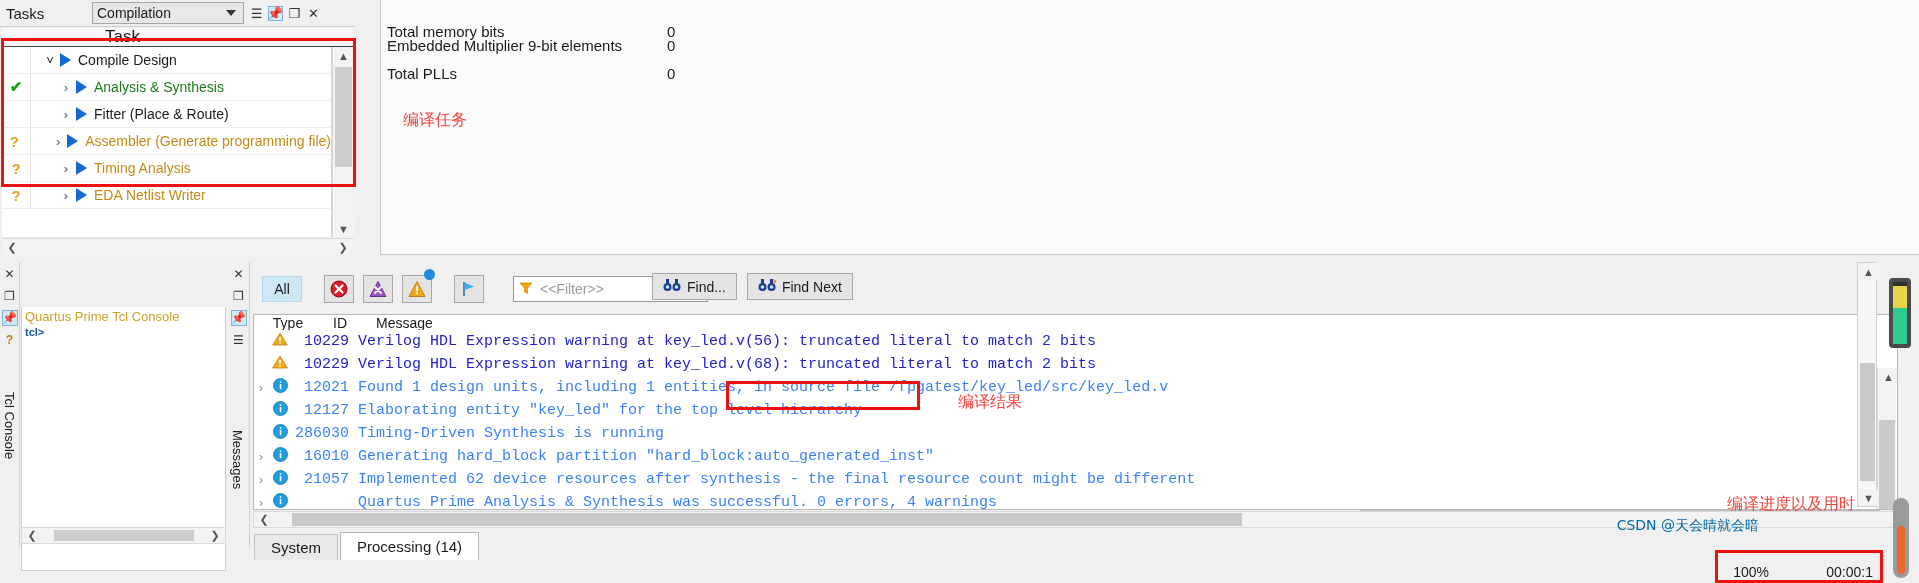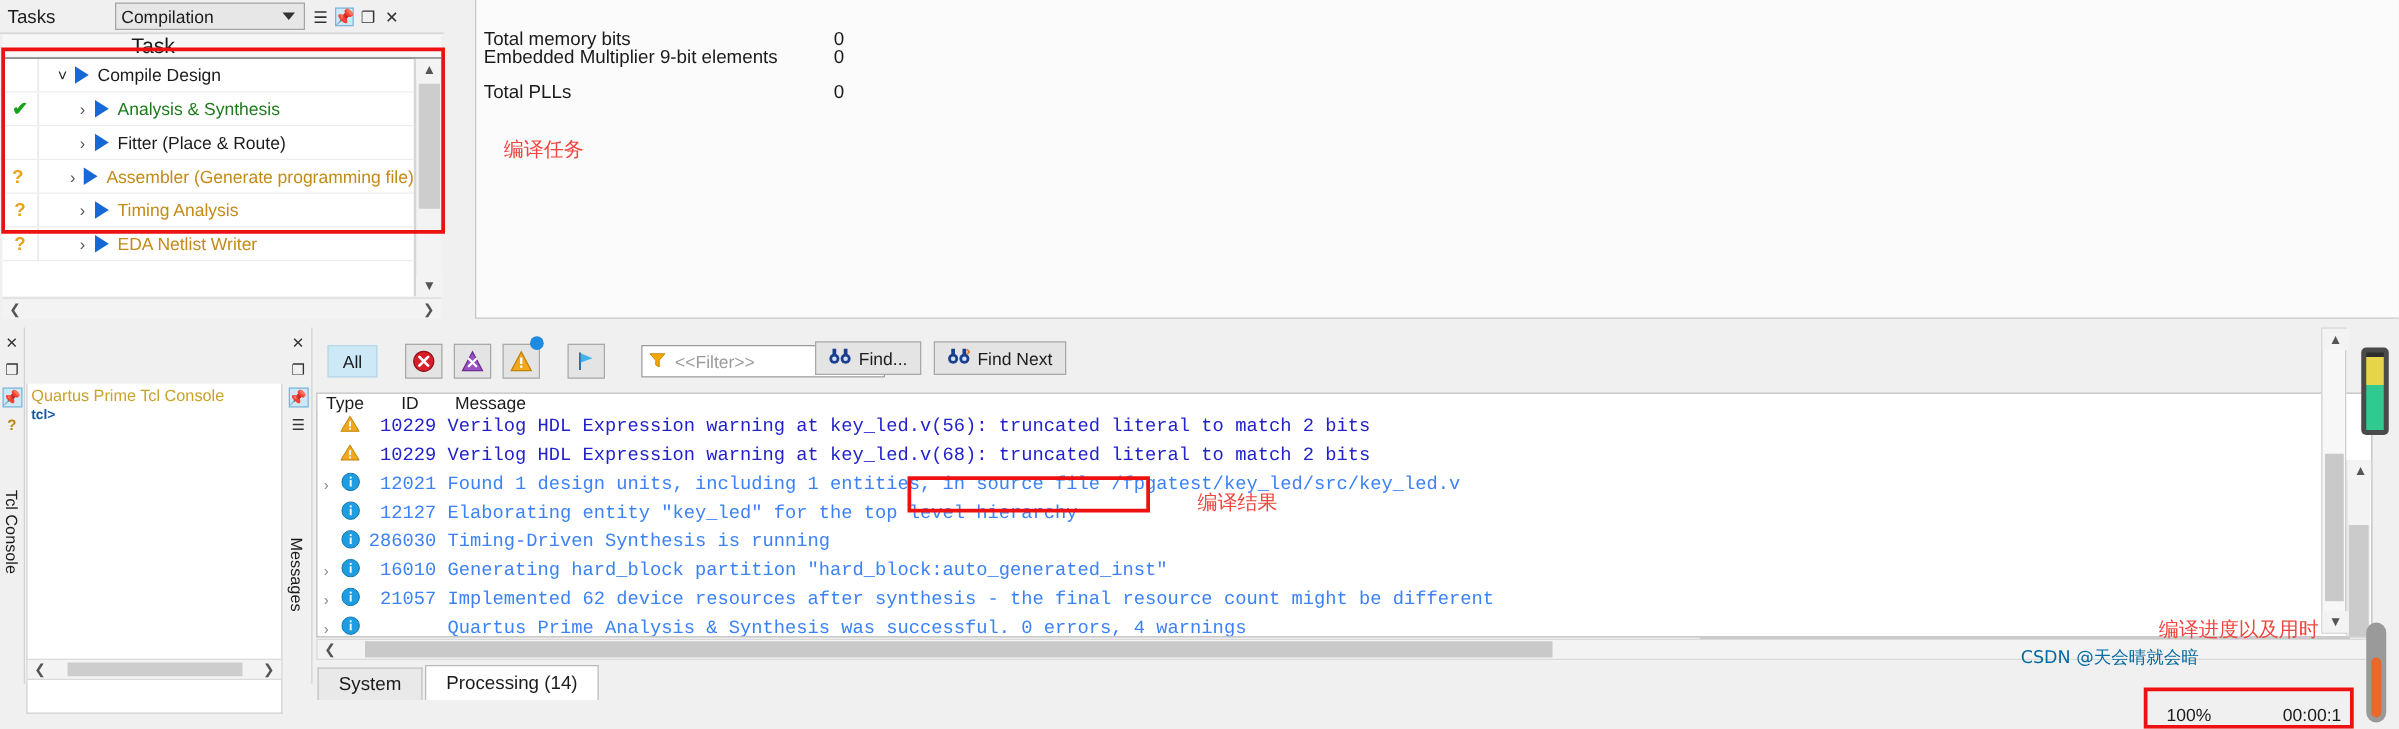--- a/index.html
+++ b/index.html
@@ -168,22 +168,22 @@
   .find-btn {
     height: 27px; background: #e4e4e4; border: 1px solid #a9a9a9;
     display: flex; align-items: center; padding: 0 10px; gap: 6px; font-size: 14px;
   }
 
   .msg-table {
     position: absolute; left: 1px; top: 52px; width: 1645px; height: 196px;
     background: #ffffff; border: 1px solid #b9b9b9; overflow: hidden;
   }
   .msg-hdr {
-    height: 15px; display: flex; align-items: flex-end; font-size: 14px;
-    background: #ffffff; overflow: hidden; color: #1b1b1b;
+    height: 15px; display: flex; align-items: center; font-size: 14px;
+    background: #ffffff; overflow: hidden; color: #1b1b1b; margin-left: 12px;
   }
   .msg-hdr .h-type { width: 44px; text-align: center; }
   .msg-hdr .h-id   { width: 60px; text-align: center; }
   .msg-hdr .h-msg  { padding-left: 6px; }
   .msg-row {
     height: 23px; display: flex; align-items: center;
     font-family: "Liberation Mono", monospace; font-size: 15px; white-space: nowrap;
   }
   .m-exp { width: 14px; text-align: center; color: #8a8a8a; font-size: 12px;
            font-family: "Liberation Sans", sans-serif; }

